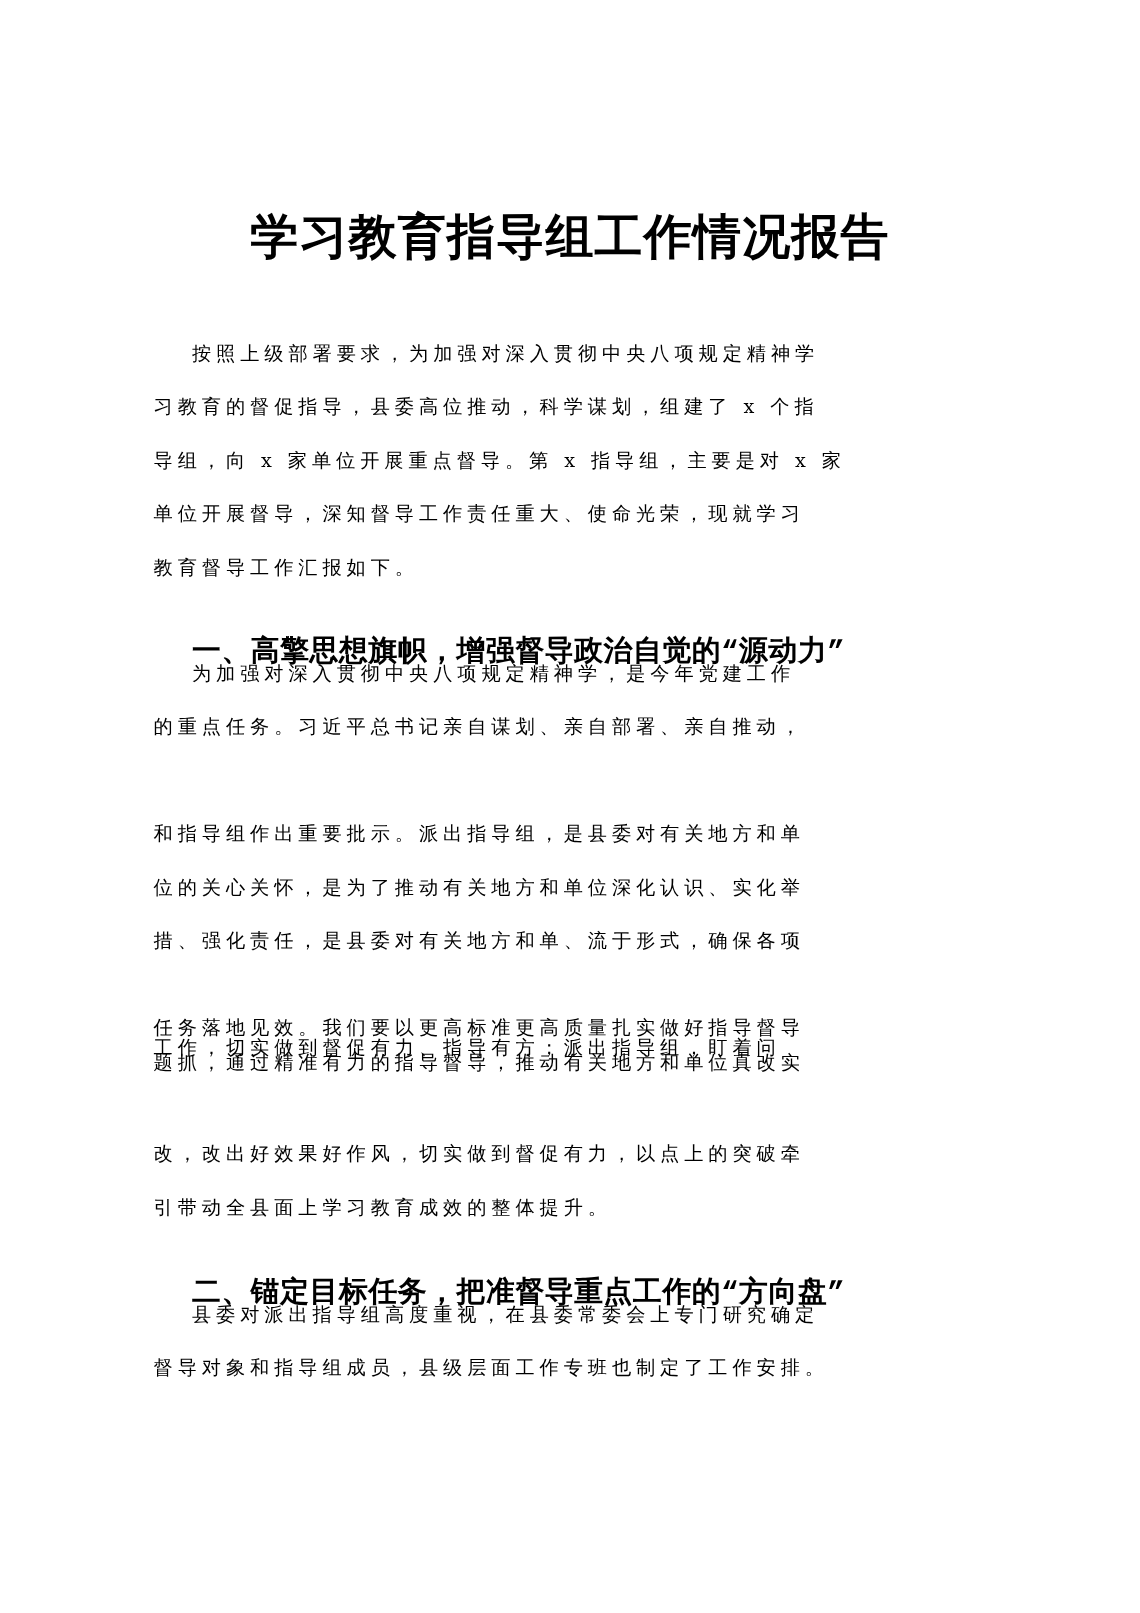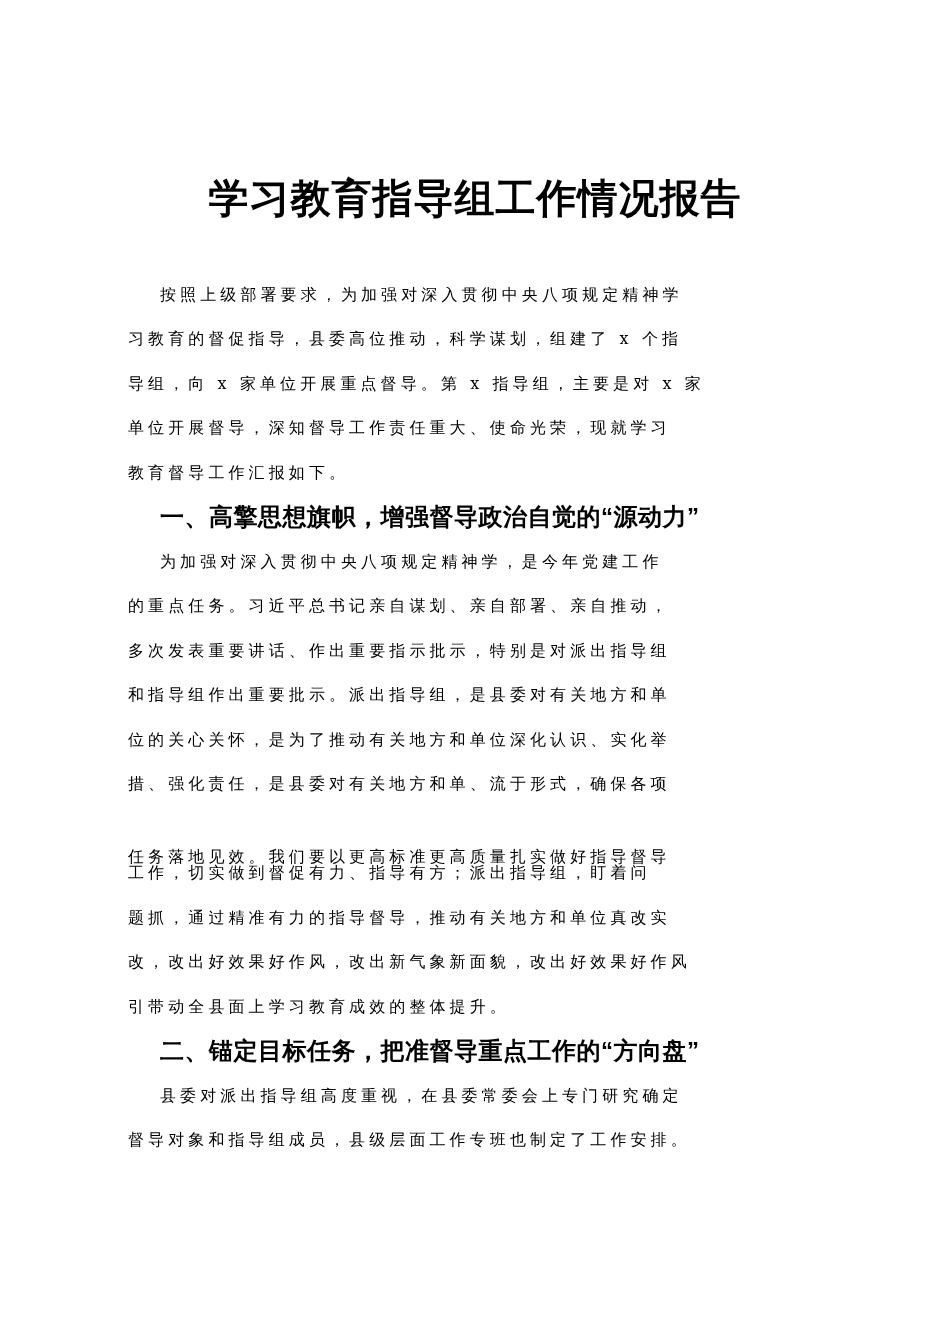--- a/index.html
+++ b/index.html
@@ -6,44 +6,43 @@
   body { width: 950px; height: 1344px; position: relative; overflow: hidden;
          font-family: "DejaVu Serif", "Liberation Serif", serif; color: #000; }
   .page { position: absolute; left: 0; top: 0; width: 950px; height: 1304px; background: #fff; }
   .title { position: absolute; left: 0; width: 950px; top: 170px; text-align: center;
            font-family: "DejaVu Sans", "Liberation Sans", sans-serif; font-weight: bold;
            font-size: 40px; line-height: 56px; letter-spacing: 1px; white-space: nowrap; }
   .line { position: absolute; left: 128px; width: 710px; white-space: nowrap;
           font-size: 16px; line-height: 30px; letter-spacing: 4.1px; }
   .line.indent { left: 160px; }
   .heading { position: absolute; left: 160px; white-space: nowrap;
-             font-family: Liberation Sans, sans-serif; font-weight: bold;
-             font-size: 24px; line-height: 30px; letter-spacing: 0.5px; }
+             font-family: Liberation Mono, monospace; font-weight: bold;
+             font-size: 24px; line-height: 30px; letter-spacing: 0.5px; margin-top: 28px; }
 </style>
 </head>
 <body>
 
 <div class="page">
   <div class="title">学习教育指导组工作情况报告</div>
 
   <div class="line indent" style="top:280px">按照上级部署要求，为加强对深入贯彻中央八项规定精神学</div>
   <div class="line" style="top:324px">习教育的督促指导，县委高位推动，科学谋划，组建了 x 个指</div>
   <div class="line" style="top:413px">单位开展督导，深知督导工作责任重大、使命光荣，现就学习</div>
   <div class="line" style="top:369px">导组，向 x 家单位开展重点督导。第 x 指导组，主要是对 x 家</div>
   <div class="line" style="top:458px">教育督导工作汇报如下。</div>
 
   <div class="heading" style="top:502px">一、高擎思想旗帜，增强督导政治自觉的“源动力”</div>
   <div class="line indent" style="top:547px">为加强对深入贯彻中央八项规定精神学，是今年党建工作</div>
   <div class="line" style="top:591px">的重点任务。习近平总书记亲自谋划、亲自部署、亲自推动，</div>
-  <div class="line" style="top:636px">多次发表重要讲话、作出重要指示批示，特别是对派出指导组</div>
   <div class="line" style="top:680px">和指导组作出重要批示。派出指导组，是县委对有关地方和单</div>
   <div class="line" style="top:725px">位的关心关怀，是为了推动有关地方和单位深化认识、实化举</div>
   <div class="line" style="top:769px">措、强化责任，是县委对有关地方和单、流于形式，确保各项</div>
   <div class="line" style="top:842px">任务落地见效。我们要以更高标准更高质量扎实做好指导督导</div>
   <div class="line" style="top:858px">工作，切实做到督促有力、指导有方；派出指导组，盯着问</div>
-  <div class="line" style="top:903px">题抓，通过精准有力的指导督导，推动有关地方和单位真改实</div>
-  <div class="line" style="top:947px">改，改出好效果好作风，改出新气象新面貌，改出好效果好作风</div>
+  <div class="line" style="top:871px">题抓，通过精准有力的指导督导，推动有关地方和单位真改实</div>
+  <div class="line" style="top:947px">改，改出好效果好作风，切实做到督促有力，以点上的突破牵</div>
   <div class="line" style="top:992px">引带动全县面上学习教育成效的整体提升。</div>
 
   <div class="heading" style="top:1036px">二、锚定目标任务，把准督导重点工作的“方向盘”</div>
   <div class="line indent" style="top:1081px">县委对派出指导组高度重视，在县委常委会上专门研究确定</div>
   <div class="line" style="top:1125px">督导对象和指导组成员，县级层面工作专班也制定了工作安排。</div>
 </div>
 
 </body></html>

